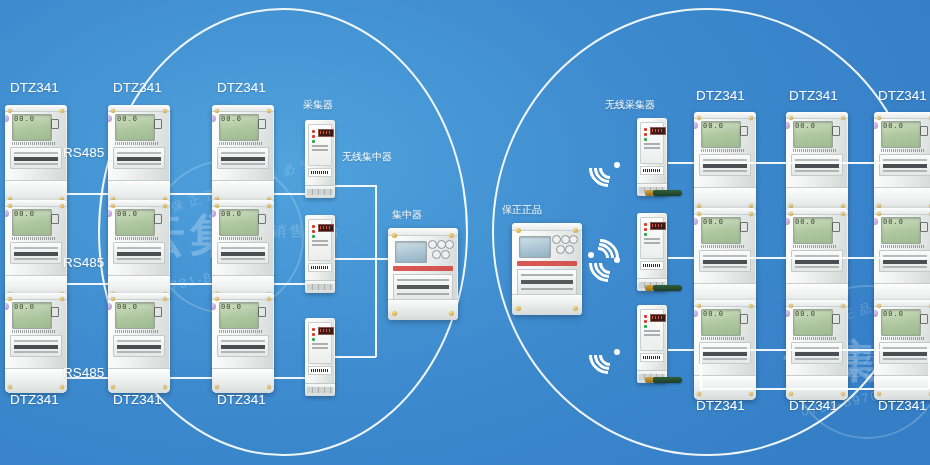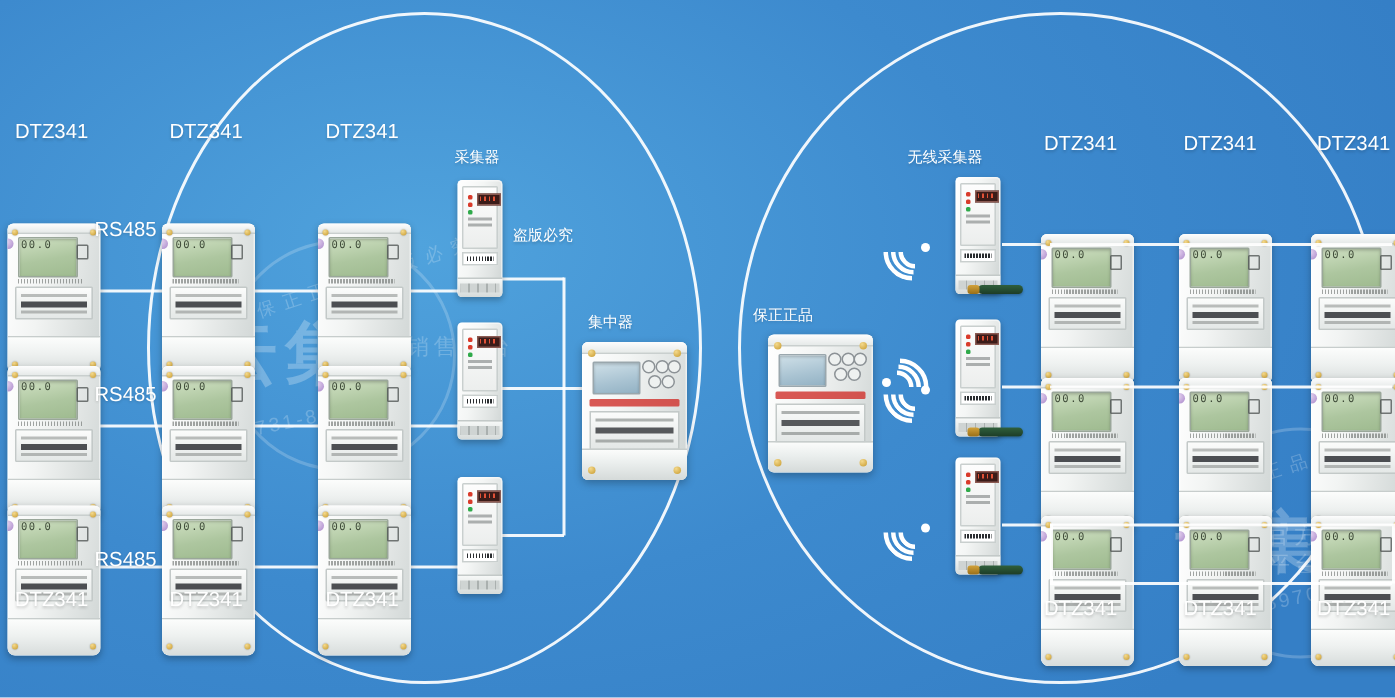--- a/index.html
+++ b/index.html
@@ -77,21 +77,20 @@
 
   
   .meter {
     position: absolute;
     width: 62px;
     height: 100px;
     border-radius: 4px 4px 5px 5px;
     background: linear-gradient(100deg, #ffffff 0%, #f2f4f3 38%, #dfe3e2 72%, #cfd5d4 100%);
     box-shadow: 0 2px 5px rgba(0,0,0,0.28), inset 0 0 0 1px rgba(255,255,255,0.55);
     overflow: hidden;
-    margin-top: 44px;
   }
   .meter .m-top {
     position: absolute; left: 0; top: 0; right: 0; height: 6px;
     background: linear-gradient(180deg,#fdfdfd,#e6eae9);
     border-bottom: 1px solid #c9cfce;
   }
   .meter .m-screenbox {
     position: absolute; left: 7px; top: 9px; width: 38px; height: 25px;
     background: #b9cfae;
     background: linear-gradient(170deg,#cfe0c2 0%, #adc69f 55%, #9fbb90 100%);
@@ -545,21 +544,21 @@
       <div class="c-disp"></div>
       <div class="c-led led1"></div>
         <div class="c-led led2"></div>
         <div class="c-led led3"></div>
       <div class="c-txt t1"></div>
         <div class="c-txt t2"></div>
     </div>
     <div class="c-label"></div>
     <div class="c-term"></div>
   </div>
-  <div class="lbl lbl-cn" style="left:342px; top:150px;">盗版必究</div>
+  <div class="lbl lbl-cn" style="left:342px; top:150px;">无线集中器</div>
 
   <div class="collector" style="left:305px; top:215px;">
     <div class="c-face">
       <div class="c-disp"></div>
       <div class="c-led led1"></div>
         <div class="c-led led2"></div>
         <div class="c-led led3"></div>
       <div class="c-txt t1"></div>
         <div class="c-txt t2"></div>
     </div>

